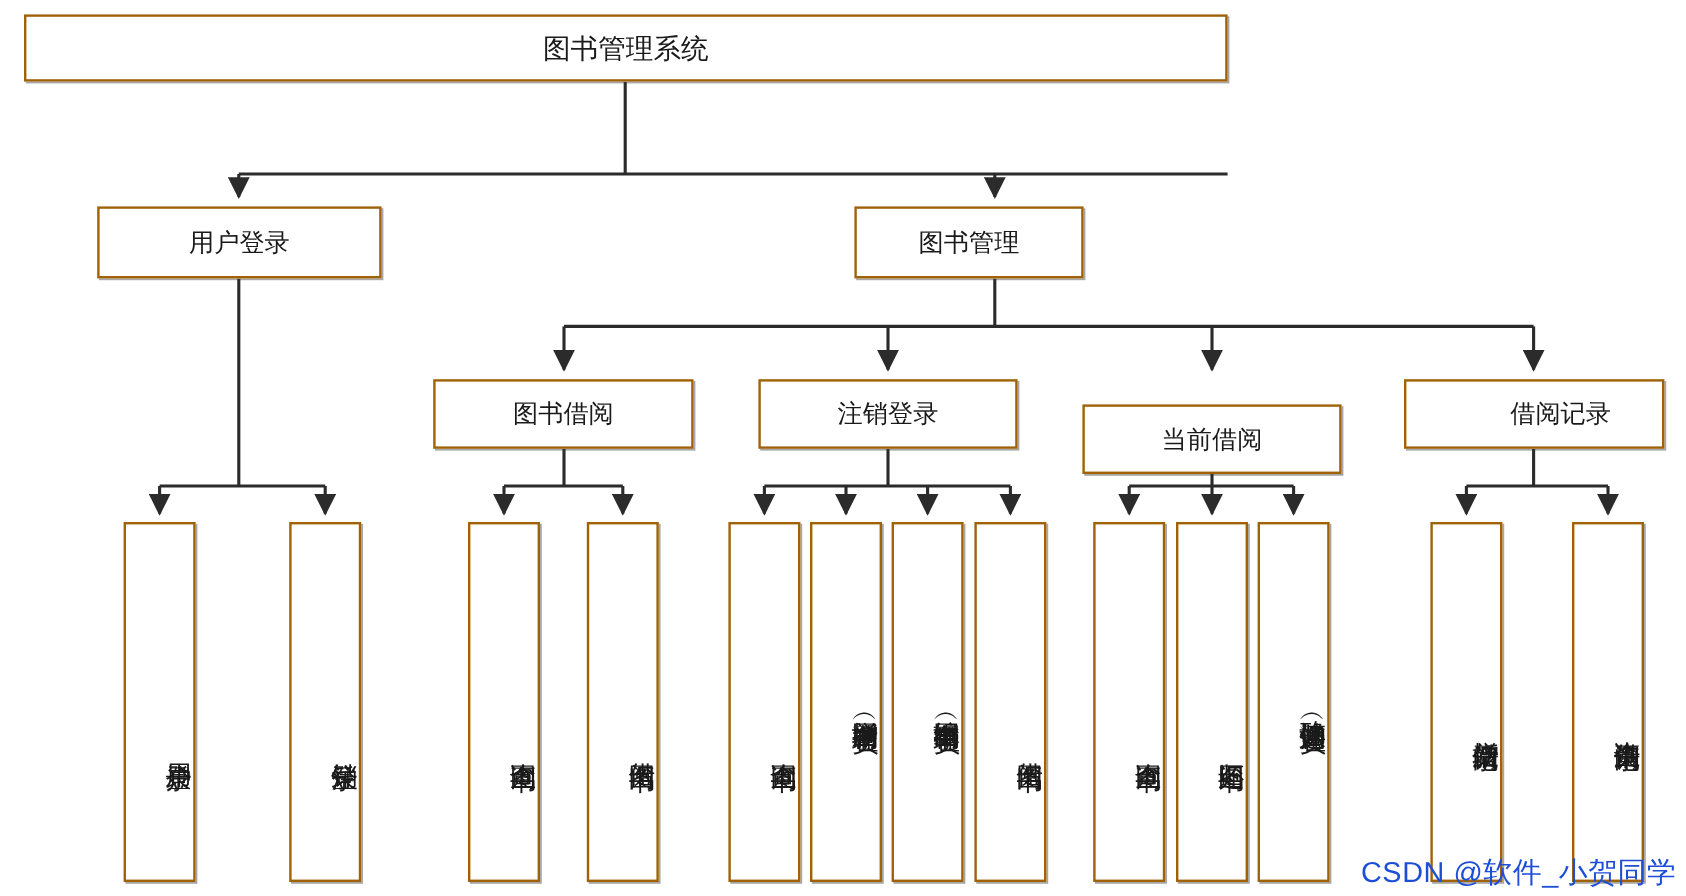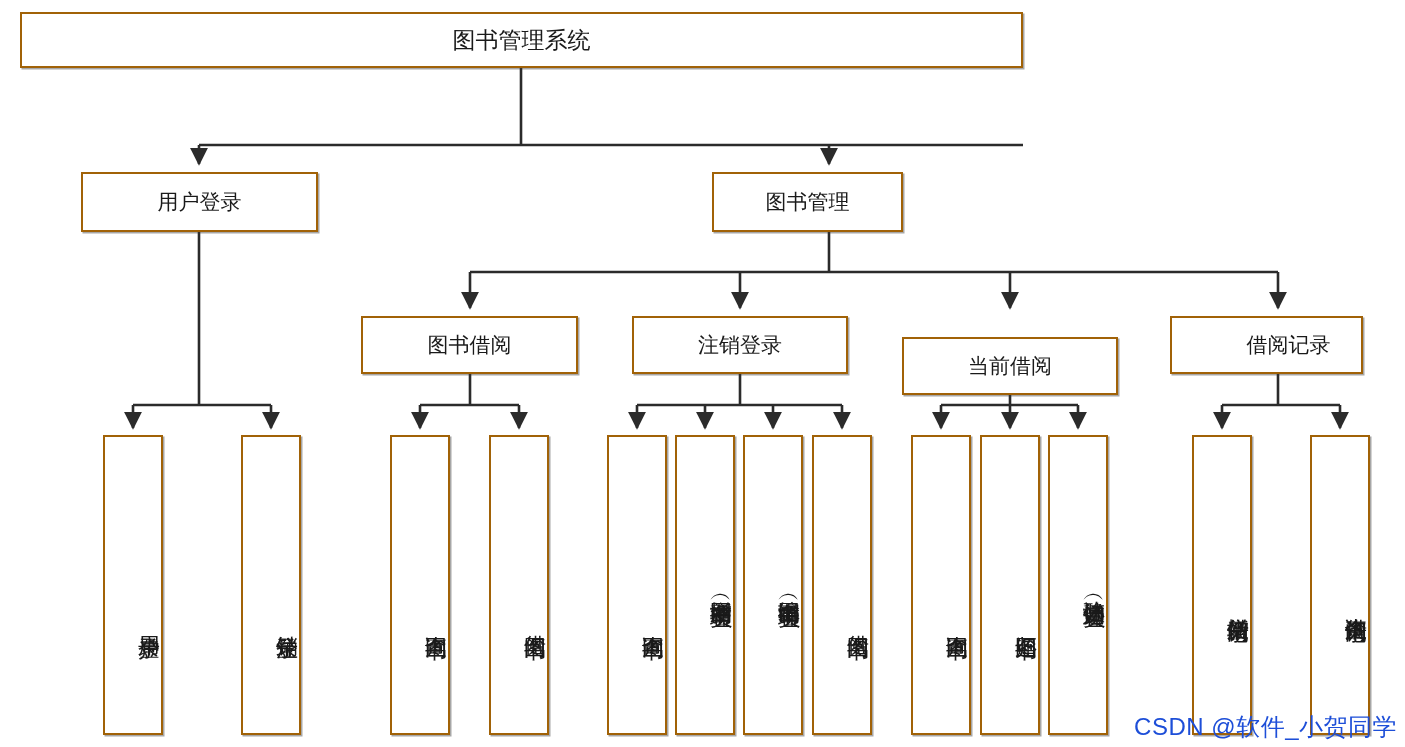--- a/index.html
+++ b/index.html
@@ -140,21 +140,21 @@
 
   <div class="node level3" style="left:361px; top:316px; width:217px; height:58px;">
     <span class="label">图书借阅</span>
   </div>
   <div class="node level3" style="left:632px; top:316px; width:216px; height:58px;">
     <span class="label">注销登录</span>
   </div>
   <div class="node level3" style="left:902px; top:316px; width:216px; height:58px;margin-top:21px;">
     <span class="label">当前借阅</span>
   </div>
-  <div class="node level3" style="left:1170px; top:316px; width:193px; height:58px;padding-left:44px;">
+  <div class="node level3" style="left:1170px; top:316px; width:217px; height:58px;padding-left:44px;">
     <span class="label">借阅记录</span>
   </div>
 
   <div class="node leaf" style="left:103px; top:435px; width:60px; height:300px; padding-top:70px;">
     <span class="label">用户登录</span>
   </div>
   <div class="node leaf" style="left:241px; top:435px; width:60px; height:300px; padding-top:70px;">
     <span class="label">注销登录</span>
   </div>
 

